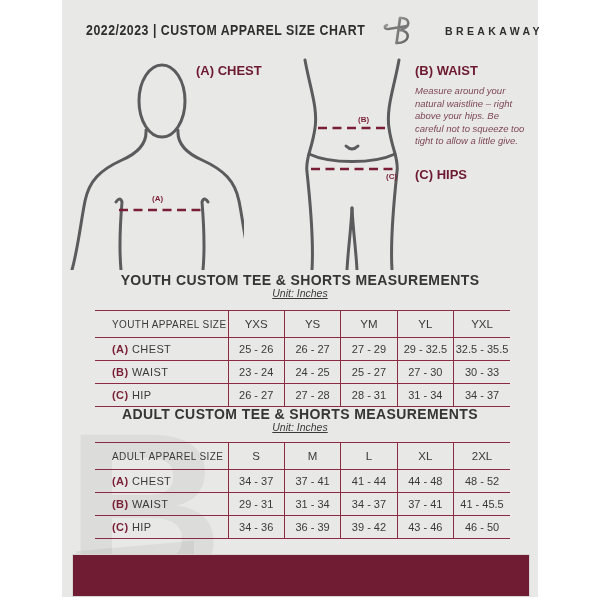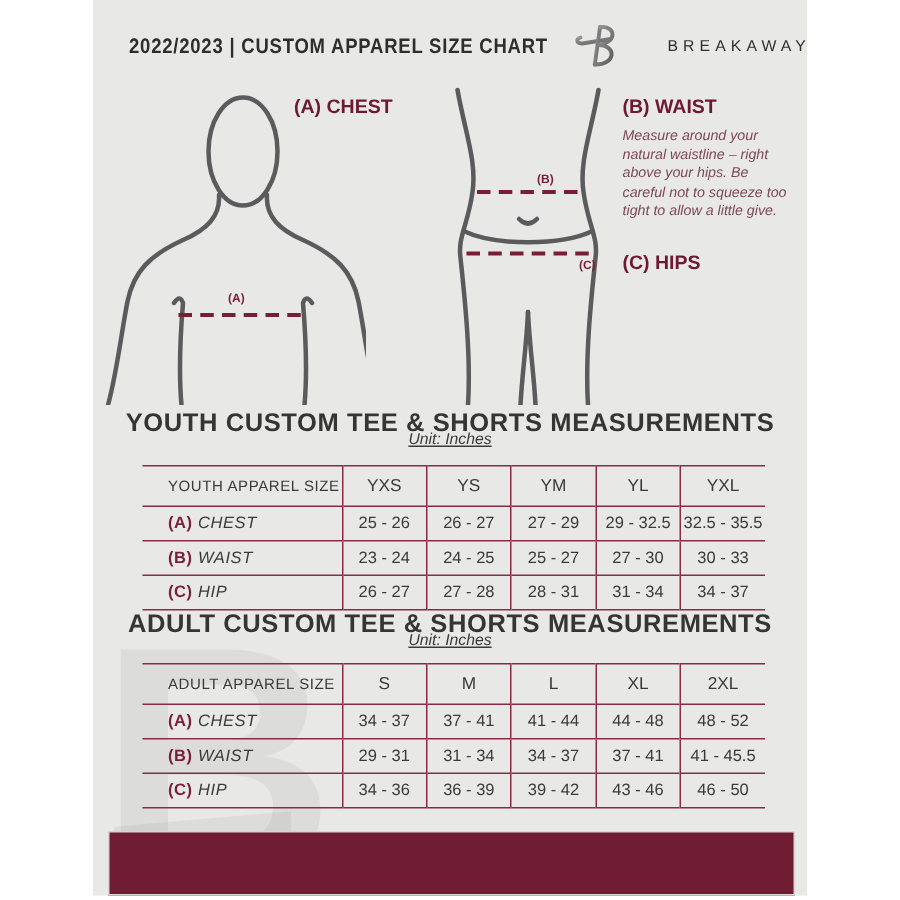--- a/index.html
+++ b/index.html
@@ -4,51 +4,51 @@
 <style>
   html,body{margin:0;padding:0;}
   body{font-family:"Liberation Sans",sans-serif;background:#ffffff;}
   .page{position:relative;width:600px;height:600px;background:#ffffff;overflow:hidden;}
   .canvas{position:absolute;left:62px;top:0;width:476px;height:597px;background:#e8e8e7;}
   .abs{position:absolute;}
 
   
   .doc-title{left:86px;top:22px;font-size:14px;font-weight:bold;color:#2e2e2e;
     letter-spacing:0.6px;transform:scaleX(0.88);transform-origin:left top;white-space:nowrap;}
-  .brand-text{left:417px;top:25px;font-size:10.5px;font-weight:normal;color:#2f2f2f;
+  .brand-text{left:417px;top:25px;font-size:10.5px;font-weight:bold;color:#2f2f2f;
     letter-spacing:3.4px;white-space:nowrap;padding-left:28px;}
 
   
   .guide-title{font-size:13px;font-weight:bold;color:#6d1a30;white-space:nowrap;}
   .guide-desc{font-size:9.5px;line-height:12.6px;font-style:italic;color:#7d4758;font-weight:500;}
   .fig-label{font-size:8px;font-weight:bold;color:#7a1e35;}
 
   
-  .section-title{left:62px;width:476px;text-align:center;font-size:17px;font-weight:bold;
+  .section-title{left:62px;width:476px;text-align:center;font-size:14px;font-weight:bold;
     color:#353535;letter-spacing:0.4px;}
   .section-unit{left:62px;width:476px;text-align:center;font-size:10.5px;font-style:italic;
     color:#3a3a3a;font-weight:500;text-decoration:underline;}
 
   
   table.size-table{position:absolute;left:95px;width:415px;border-collapse:collapse;
     table-layout:fixed;z-index:2;}
   table.size-table col.c-label{width:133px;}
   table.size-table col.c-val{width:56.4px;}
   table.size-table th,table.size-table td{padding:0;font-size:11px;color:#3a3a3a;
     text-align:center;background:transparent;}
   table.size-table thead th{height:26px;font-weight:normal;font-size:11.5px;}
   table.size-table tbody td{height:22px;}
   table.size-table th.label-col,table.size-table td.label-col{text-align:left;padding-left:17px;
     font-weight:normal;letter-spacing:0.4px;}
   table.size-table thead th.label-col{font-weight:500;font-size:10px;}
   table.size-table tr{border-top:1.5px solid #8a2b43;}
   table.size-table tr:last-child{border-bottom:1.5px solid #8a2b43;}
   table.size-table th + th, table.size-table td + td{border-left:1.4px solid #8a2b43;}
   .code{color:#7a1e35;font-weight:bold;}
-  .row-label{color:#3a3a3a;letter-spacing:0.4px;font-style:italic;}
+  .row-label{color:#3a3a3a;letter-spacing:0.4px;}
 
   
   .watermark-b{left:66px;top:400px;font-size:218px;font-weight:bold;line-height:1;
     color:rgba(70,70,70,0.07);z-index:1;}
   .watermark-bar{left:76px;top:546px;width:118px;height:15px;background:rgba(70,70,70,0.07);
     transform:skewY(-5deg);z-index:1;}
 
   
   .footer-bar{left:72px;top:554px;width:456px;height:41px;background:#701d33;
     border:1px solid #d6d6d5;z-index:3;}

